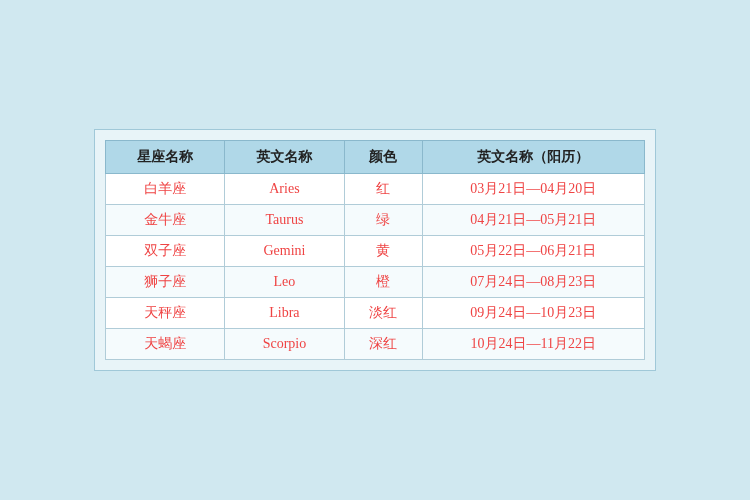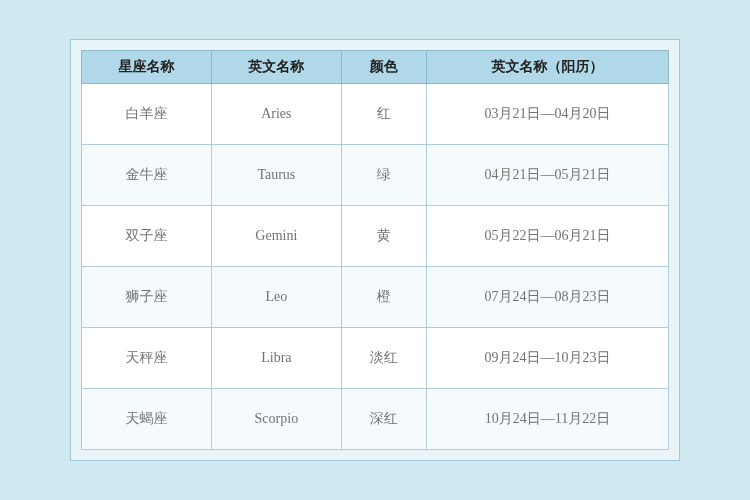--- a/index.html
+++ b/index.html
@@ -13,37 +13,37 @@
       font-family: "SimSun", "宋体", serif;
       font-size: 14px;
     }
     .container {
       background: #e8f4f8;
       border: 1px solid #a0c8d8;
       padding: 10px;
     }
     table {
       border-collapse: collapse;
-      width: 588px;
+      width: 540px;
     }
     th {
       background: #b0d8e8;
       border: 1px solid #8ab8cc;
       padding: 7px 12px;
       text-align: center;
       font-weight: bold;
       font-size: 14px;
       color: #222;
     }
     td {
       background: #ffffff;
       border: 1px solid #b0ccd8;
-      padding: 21px 12px;
+      padding: 6px 12px;
       text-align: center;
-      color: #737373;
+      color: #ef4444;
       font-size: 14px;
     }
     tr:nth-child(even) td {
       background: #f5fbfd;
     }
   </style>
 </head>
 <body>
 
 <div class="container">

